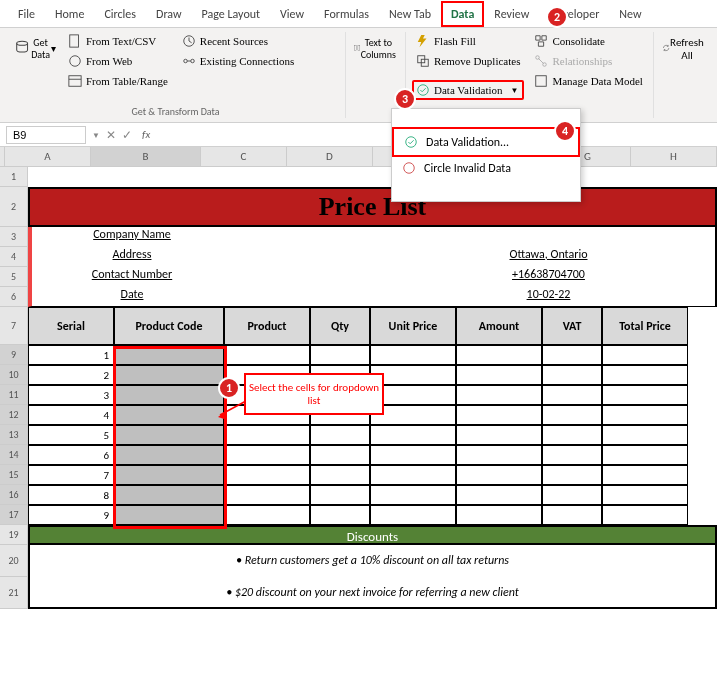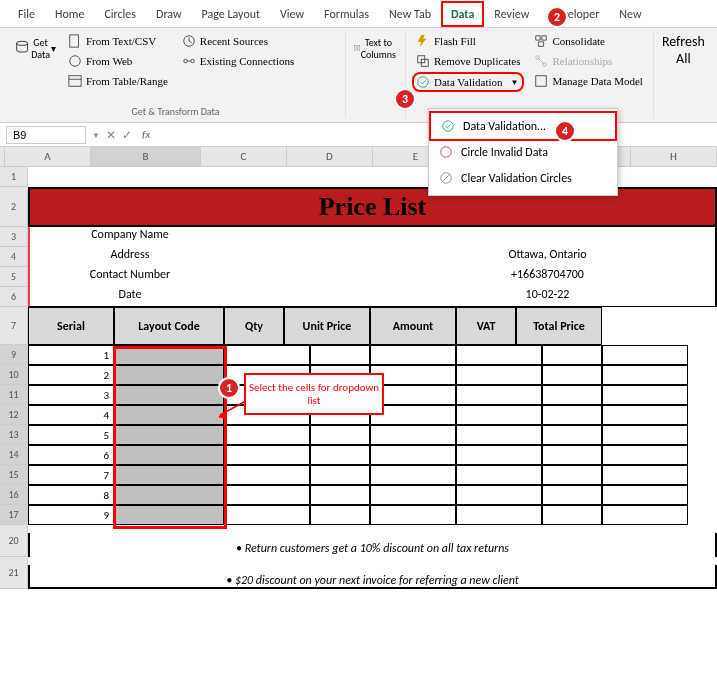--- a/index.html
+++ b/index.html
@@ -16,25 +16,25 @@
 .ribbon-group { display: flex; flex-direction: column; padding: 0 6px; border-right: 1px solid #e0e0e0; }
 .ribbon-group:last-child { border-right: none; }
 .group-content { flex: 1; display: flex; gap: 6px; align-items: flex-start; }
 .group-label { text-align: center; font-size: 10px; color: #666; padding-top: 2px; }
 .big-btn { display: flex; flex-direction: row; align-items: center; width: 46px; padding: 2px; cursor: pointer; font-size: 10px; text-align: center; line-height: 1.2; }
 .big-btn .icon-big { width: 28px; height: 28px; margin-bottom: 2px; }
 .small-btns { display: flex; flex-direction: column; gap: 2px; }
 .small-btn { display: flex; align-items: center; gap: 4px; padding: 2px 4px; font-size: 11px; cursor: pointer; white-space: nowrap; font-family: Liberation Serif, serif; }
 .small-btn.disabled { color: #aaa; }
 .icon-sm { width: 14px; height: 14px; flex-shrink: 0; }
-.dv-row { border: 2px solid #ff0000; border-radius: 8px; padding: 1px 2px; display: flex; align-items: center; }
+.dv-row { border: 2px solid #ff0000; border-radius: 2px; padding: 1px 2px; display: flex; align-items: center; margin-top: 8px; }
 .dv-arrow { margin-left: 4px; font-size: 8px; }
 
 
-.dropdown { position: absolute; top: 108px; left: 428px; width: 190px; background: #fff; border: 1px solid #ccc; box-shadow: 2px 2px 6px rgba(0,0,0,.2); z-index: 50; padding: 4px 0; }
+.dropdown { position: absolute; top: 108px; left: 391px; width: 190px; background: #fff; border: 1px solid #ccc; box-shadow: 2px 2px 6px rgba(0,0,0,.2); z-index: 50; padding: 20px 0; }
 .dd-item { display: flex; align-items: center; gap: 8px; padding: 6px 10px; font-size: 12px; cursor: pointer; }
 .dd-item.highlight { border: 2px solid #ff0000; margin: -2px 0; }
 
 
 .formula-bar { display: flex; align-items: center; border-bottom: 1px solid #d0d0d0; height: 24px; background: #fff; }
 .name-box { width: 80px; border: 1px solid #ccc; padding: 2px 6px; margin: 2px 6px; font-size: 11px; }
 .fb-btns { display: flex; gap: 6px; padding: 0 6px; color: #888; }
 .fx { font-style: italic; font-size: 11px; color: #666; padding: 0 4px; }
 
 
@@ -48,37 +48,37 @@
 .row-h { width: 28px; text-align: center; font-size: 10px; color: #555; background: #e6e6e6; border-right: 1px solid #ccc; border-bottom: 1px solid #ccc; line-height: 20px; }
 .row-h.sel { background: #d2d2d2; }
 .cell { flex: 0 0 86px; border-right: 1px solid #d0d0d0; border-bottom: 1px solid #d0d0d0; padding: 0 4px; font-size: 11px; line-height: 20px; overflow: hidden; white-space: nowrap; }
 
 
 .title-row { height: 40px; }
 .title-cell { flex: 1; background: #b91c1c; border: 2px solid #000; font-family: "Times New Roman", serif; font-size: 26px; font-weight: bold; text-align: center; line-height: 36px; }
 .info-label { flex: 0 0 200px; text-align: center; font-size: 12px; }
 .info-gap { flex: 0 0 150px; }
 .info-value { flex: 1; text-align: center; font-size: 12px; }
-.info-wrap { border-left: 2px solid #ef4444; border-right: 2px solid #000; display: flex; flex: 1; }
+.info-wrap { border-left: 4px solid #ef4444; border-right: 2px solid #000; display: flex; flex: 1; text-decoration: underline; }
 
 
 .header-row { height: 38px; }
 .header-row .th { flex: 0 0 86px; background: #d9d9d9; border: 1px solid #000; font-weight: bold; font-size: 12px; display: flex; align-items: center; justify-content: center; text-align: center; line-height: 1.2; }
 .header-row .th.first { flex: 0 0 86px; }
 .header-row .th.code { flex: 0 0 110px; }
 
 
 .data-row .td { border: 1px solid #000; font-size: 11px; line-height: 20px; }
 .data-row .td.serial { flex: 0 0 86px; text-align: right; padding-right: 4px; }
 .data-row .td.code { flex: 0 0 110px; background: #bfbfbf; }
 .data-row .td.rest { flex: 0 0 86px; }
 
 
 .discount-head { background: #548235; color: #fff; text-align: center; font-size: 13px; border: 2px solid #000; flex: 1; line-height: 20px; }
-.discount-text { flex: 1; text-align: center; font-style: italic; font-size: 12px; border-left: 2px solid #000; border-right: 2px solid #000; line-height: 30px; margin-top: 8px; }
+.discount-text { flex: 1; text-align: center; font-style: italic; font-size: 12px; border-left: 2px solid #000; border-right: 2px solid #000; line-height: 30px; }
 .disc-row { height: 32px; }
 
 
 .callout { position: absolute; border: 2px solid #ff0000; background: #fff; color: #ff0000; font-size: 11px; padding: 6px 0; text-align: center; z-index: 40; }
 .circle { position: absolute; width: 22px; height: 22px; background: #d92323; color: #fff; border-radius: 50%; display: flex; align-items: center; justify-content: center; font-size: 12px; font-weight: bold; z-index: 60; border: 2px solid #fff; }
 .sel-border { position: absolute; border: 3px solid #ff0000; z-index: 30; pointer-events: none; }
 .arrow-line { position: absolute; z-index: 35; }
 
 svg.icon-big, svg.icon-sm { display: block; }
 </style>
@@ -215,46 +215,39 @@
     </div>
   </div>
 
   <div class="ribbon-group" style="flex:0 0 40px">
     <div class="group-content">
       <div class="big-btn">
         <svg class="icon-big" viewBox="0 0 24 24">
             <path d="M4 12a8 8 0 0 1 14-5M20 12a8 8 0 0 1-14 5" fill="none" stroke="#444" stroke-width="1.5"></path>
             <path d="M18 3v4h-4M6 21v-4h4" fill="none" stroke="#444" stroke-width="1.5"></path>
           </svg>
-        <span style="font-size:14px">Refresh All</span>
+        <span style="font-size:11px">Refresh All</span>
       </div>
     </div>
   </div>
 </div>
 
 <div class="dropdown">
   <div class="dd-item highlight">
       <svg class="icon-sm" viewBox="0 0 16 16">
         <circle cx="8" cy="8" r="6" fill="none" stroke="#2a7"></circle>
         <path d="M5 8l2 2 4-4" stroke="#2a7" fill="none"></path>
       </svg>
       <span>Data Validation...</span>
     </div>
   <div class="dd-item">
       <svg class="icon-sm" viewBox="0 0 16 16">
         <circle cx="8" cy="8" r="6" fill="none" stroke="#c44"></circle>
       </svg>
       <span>Circle Invalid Data</span>
-    </div>
-  <div class="dd-item">
-      <svg class="icon-sm" viewBox="0 0 16 16">
-        <circle cx="8" cy="8" r="6" fill="none" stroke="#888"></circle>
-        <line x1="3" y1="13" x2="13" y2="3" stroke="#888"></line>
-      </svg>
-      <span>Clear Validation Circles</span>
     </div>
 </div>
 
 <div class="formula-bar">
   <input class="name-box" value="B9" style="">
   <span style="font-size:8px;color:#888">▼</span>
   <div class="fb-btns">
       <span>✕</span>
       <span>✓</span>
     </div>
@@ -314,21 +307,22 @@
       <div class="info-wrap" style="border-bottom:1px solid #000">
         <div class="info-label">Date</div>
         <div class="info-gap"></div>
         <div class="info-value">10-02-22</div>
       </div>
     </div>
 
   <div class="row header-row">
       <div class="row-h" style="line-height:38px">7</div>
     <div class="th first">Serial</div>
-    <div class="th code">Layout Code</div>
+    <div class="th code">Product Code</div>
+    <div class="th">Product</div>
     <div class="th" style="flex:0 0 60px">Qty</div>
     <div class="th">Unit Price</div>
     <div class="th">Amount</div>
     <div class="th" style="flex:0 0 60px">VAT</div>
     <div class="th">Total Price</div>
   </div>
 
   <div id="data-rows">
       <div class="row data-row">
         <div class="row-h sel">9</div>
@@ -424,20 +418,24 @@
   <div class="td code"></div>
   <div class="td rest"></div>
   <div class="td rest" style="flex:0 0 60px"></div>
   <div class="td rest"></div>
   <div class="td rest"></div>
   <div class="td rest" style="flex:0 0 60px"></div>
   <div class="td rest"></div>
       </div>
     </div>
 
+  <div class="row">
+      <div class="row-h">19</div>
+      <div class="discount-head">Discounts</div>
+    </div>
   <div class="row disc-row">
       <div class="row-h" style="line-height:32px">20</div>
       <div class="discount-text">• Return customers get a 10% discount on all tax returns</div>
     </div>
   <div class="row disc-row">
       <div class="row-h" style="line-height:32px">21</div>
       <div class="discount-text" style="border-bottom:2px solid #000">• $20 discount on your next invoice for referring a new client</div>
     </div>
 
   <div class="sel-border" style="left:113px;top:179px;width:114px;height:183px"></div>

